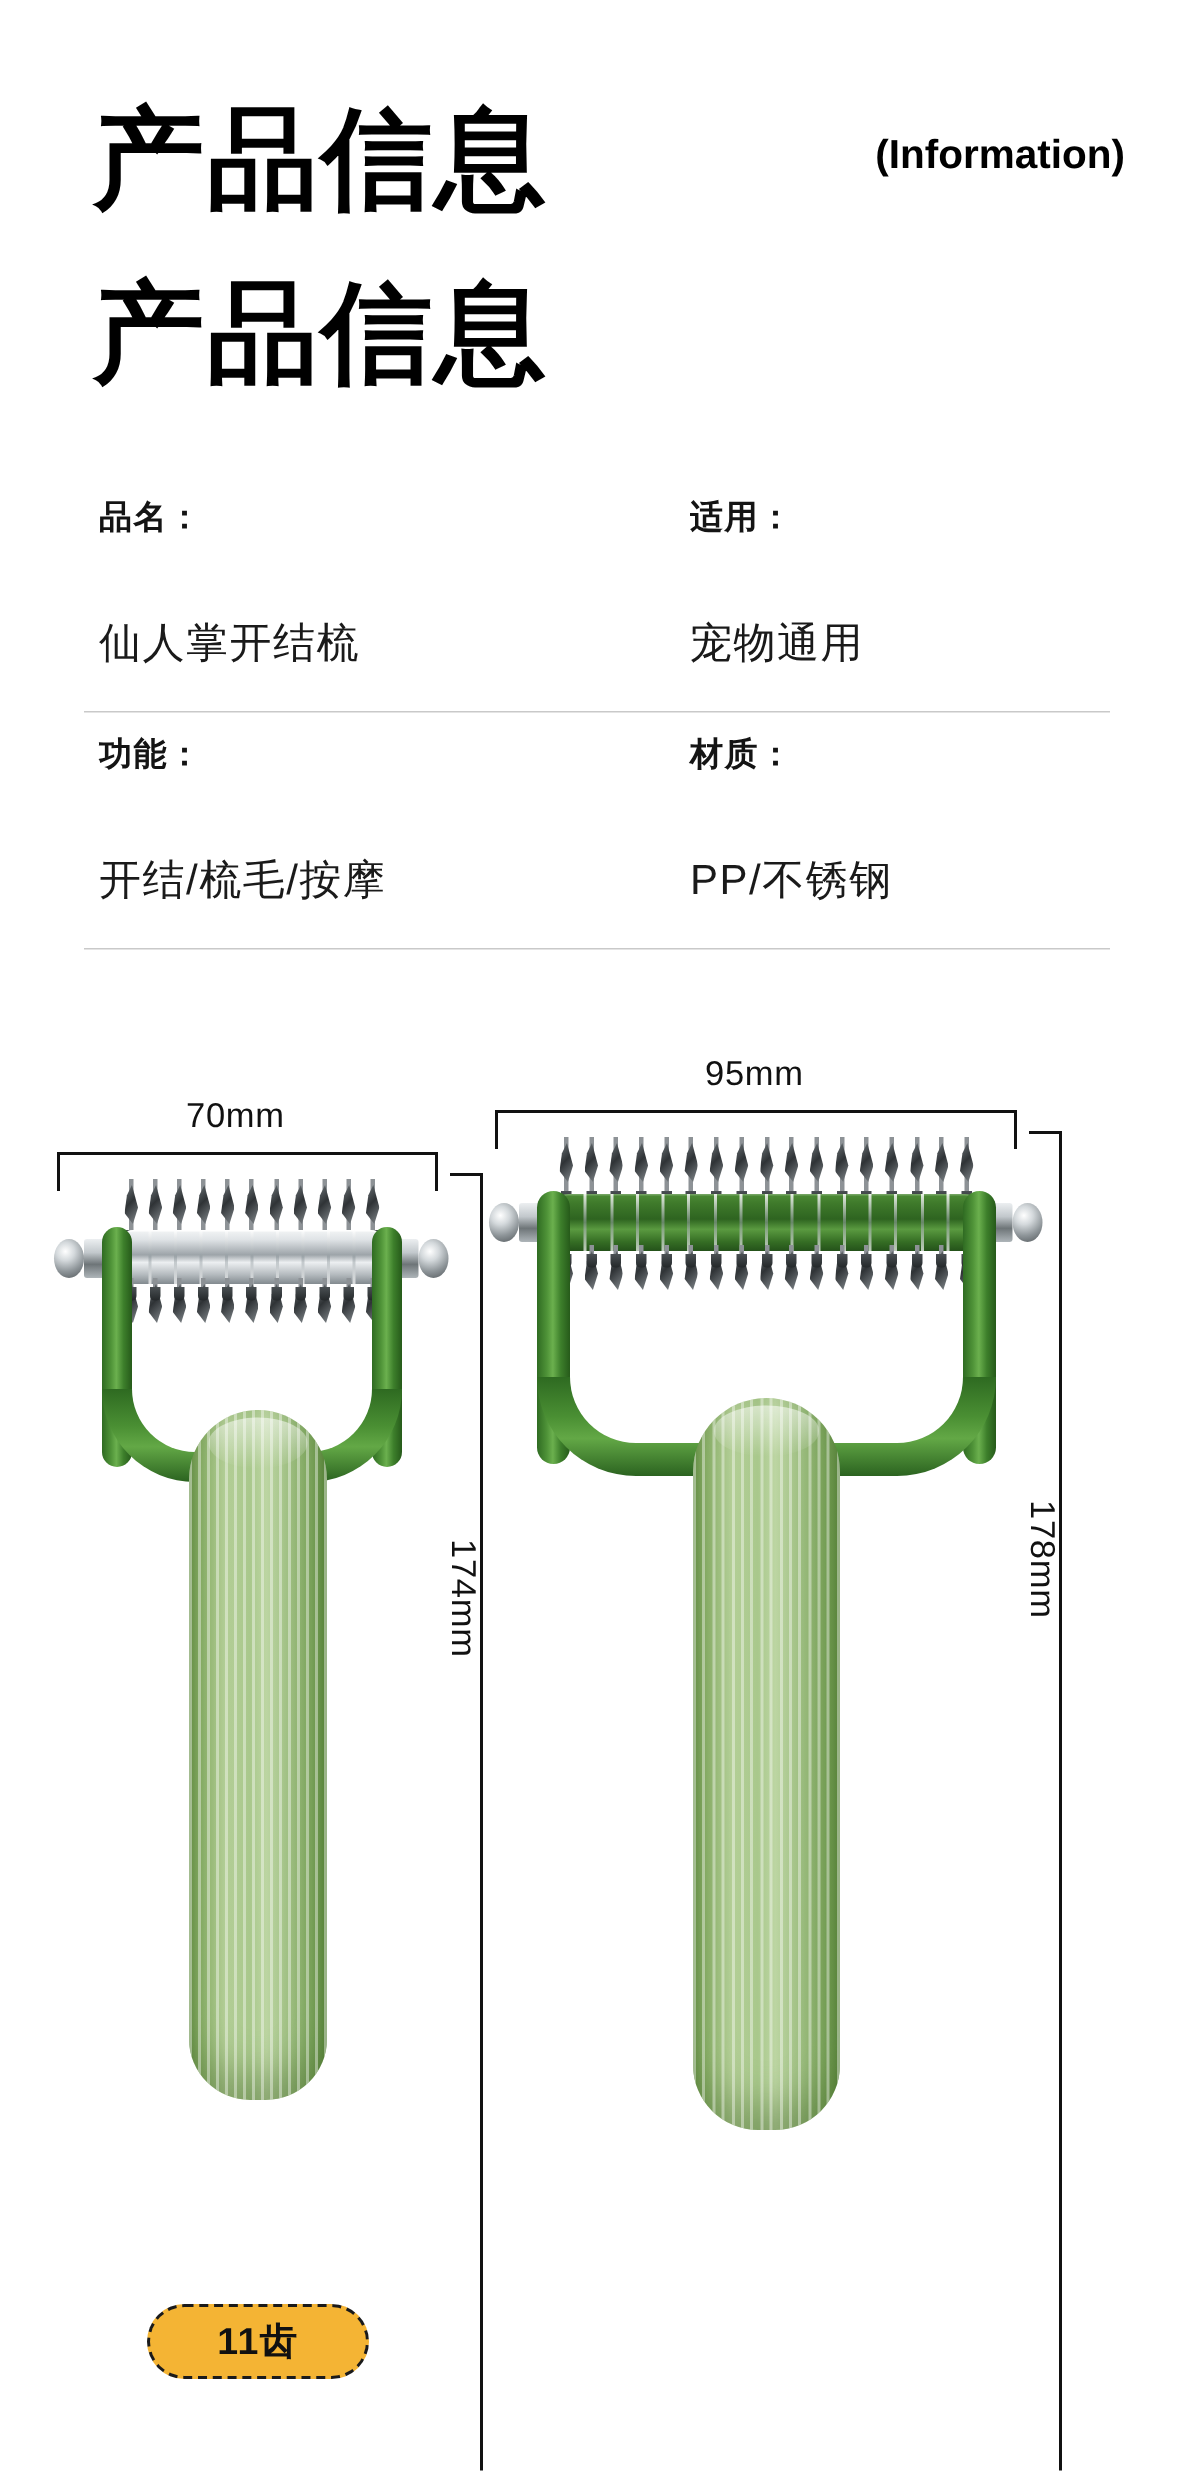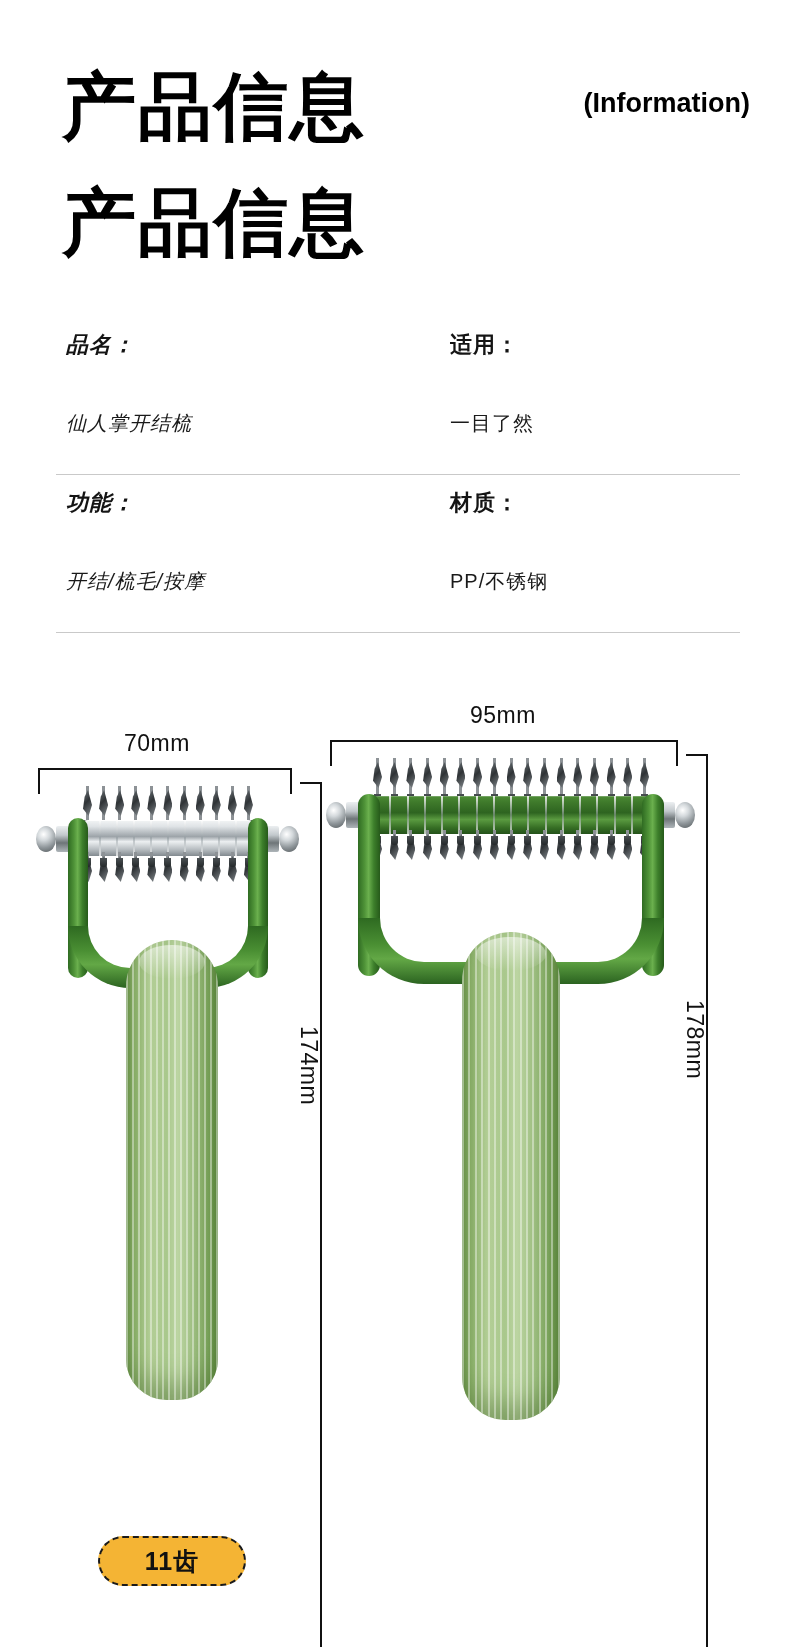--- a/index.html
+++ b/index.html
@@ -18,25 +18,25 @@
   #head-line-1 { top:70px; }
   #head-line-2 { top:186px; }
   #head-en { position:absolute; right:40px; top:88px; font-size:27px; font-weight:bold;
              color:#000; letter-spacing:0px; white-space:nowrap;
              font-family:"Liberation Sans",sans-serif; }
 
   
   #spec { position:absolute; left:0; top:318px; width:790px; }
   .spec-row { position:relative; width:790px; height:158px; }
   .spec-cell { position:absolute; top:0; width:330px; height:158px; }
-  .spec-cell.left  { left:66px;font-style:italic; }
-  .spec-cell.right { left:450px;text-align:center; }
+  .spec-cell.left  { left:66px; }
+  .spec-cell.right { left:460px;text-align:center; }
   .spec-label { position:absolute; top:12px; left:0; font-size:22px; font-weight:bold;
                 color:#141414; white-space:nowrap; letter-spacing:1px; }
-  .spec-value { position:absolute; top:92px; left:0; font-size:20px; font-weight:normal;
+  .spec-value { position:absolute; top:92px; left:0; font-size:28px; font-weight:normal;
                 color:#1a1a1a; white-space:nowrap; letter-spacing:1px; }
   .spec-divider { position:absolute; left:56px; width:684px; height:1px;
                   background:#c9c9c9; }
   #divider-1 { top:474px; }
   #divider-2 { top:632px; }
 
   
   #products { position:absolute; left:0; top:690px; width:790px; height:957px; }
   .product { position:absolute; top:0; height:957px; }
   #product-left  { left:16px;   width:340px; }
@@ -132,21 +132,21 @@
 
 <div id="spec">
 
   <div class="spec-row">
     <div class="spec-cell left">
       <div class="spec-label">品名：</div>
       <div class="spec-value">仙人掌开结梳</div>
     </div>
     <div class="spec-cell right">
       <div class="spec-label">适用：</div>
-      <div class="spec-value">一目了然</div>
+      <div class="spec-value">宠物通用</div>
     </div>
   </div>
 
   <div class="spec-row">
     <div class="spec-cell right">
       <div class="spec-label">材质：</div>
       <div class="spec-value">PP/不锈钢</div>
     </div>
     <div class="spec-cell left">
       <div class="spec-label">功能：</div>

